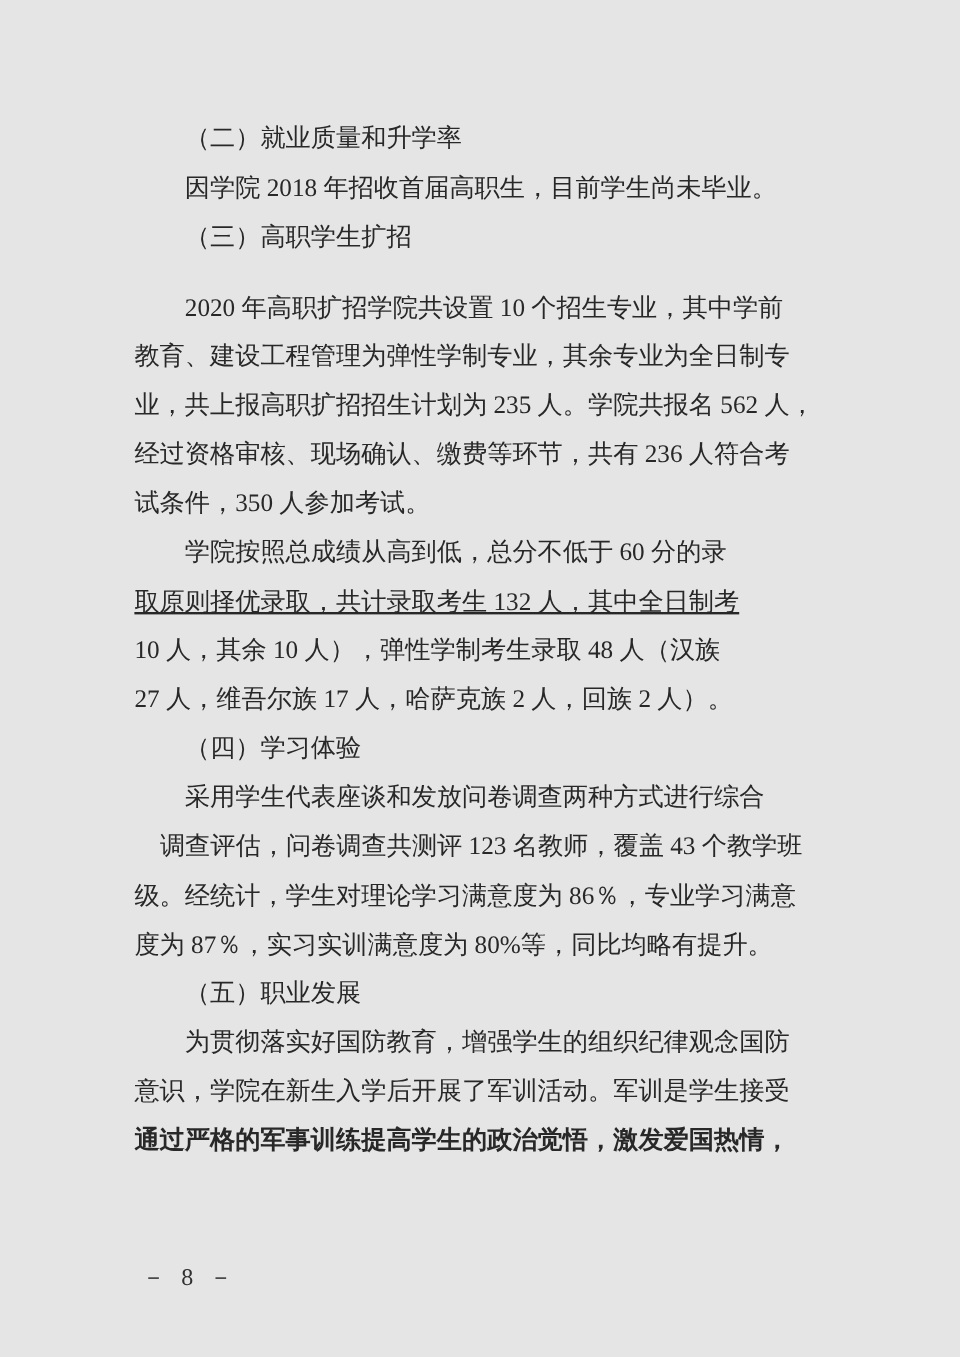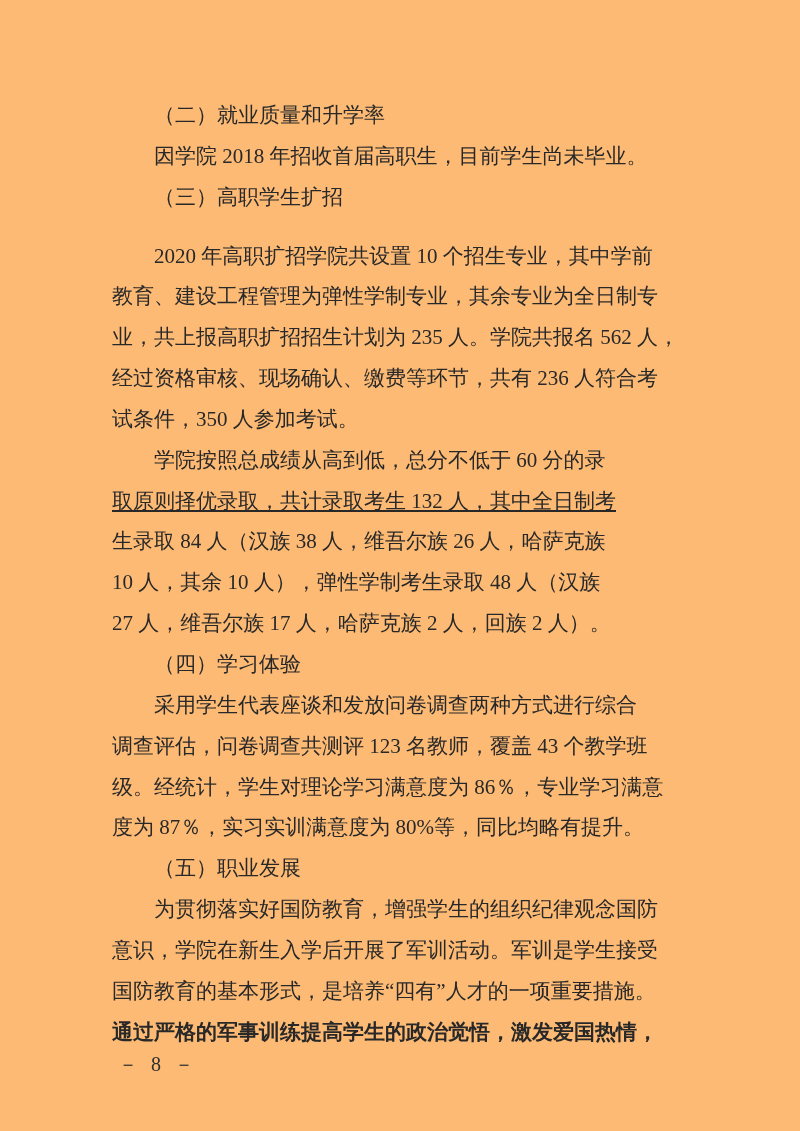--- a/index.html
+++ b/index.html
@@ -8,21 +8,21 @@
     width: 800px;
     height: 1131px;
     position: relative;
     overflow: hidden;
     font-family: "Liberation Serif", "DejaVu Serif", serif;
     color: #282828;
   }
   .page {
     position: absolute;
     inset: 0;
-    background: #fdba74;
+    background: #e5e5e5;
     padding-left: 20px;
   }
   .text-block {
     position: absolute;
     left: 112px;
     top: 95px;
     width: 578px;
   }
   .ln {
     font-size: 21px;
@@ -48,28 +48,26 @@
     <div class="ln ind">（二）就业质量和升学率</div>
     <div class="ln ind">因学院 2018 年招收首届高职生，目前学生尚未毕业。</div>
     <div class="ln ind">（三）高职学生扩招</div>
     <div class="ln ind fill" style="letter-spacing: 0px; margin-top: 18px;">2020 年高职扩招学院共设置 10 个招生专业，其中学前</div>
     <div class="ln fill" style="letter-spacing: 0px;">教育、建设工程管理为弹性学制专业，其余专业为全日制专</div>
     <div class="ln fill" style="letter-spacing: 0px;">业，共上报高职扩招招生计划为 235 人。学院共报名 562 人，</div>
     <div class="ln fill" style="letter-spacing: 0px;">经过资格审核、现场确认、缴费等环节，共有 236 人符合考</div>
     <div class="ln">试条件，350 人参加考试。</div>
     <div class="ln ind fill" style="letter-spacing: 0px;">学院按照总成绩从高到低，总分不低于 60 分的录</div>
     <div class="ln fill" style="letter-spacing: 0px; text-decoration: underline;">取原则择优录取，共计录取考生 132 人，其中全日制考</div>
-    <div class="ln fill" style="letter-spacing: 0px;">生录取 84 人（汉族 38 人，维吾尔族 26 人，哈萨克族</div>
     <div class="ln fill" style="letter-spacing: 0px;">10 人，其余 10 人），弹性学制考生录取 48 人（汉族</div>
     <div class="ln">27 人，维吾尔族 17 人，哈萨克族 2 人，回族 2 人）。</div>
     <div class="ln ind">（四）学习体验</div>
     <div class="ln ind fill" style="letter-spacing: 0px;">采用学生代表座谈和发放问卷调查两种方式进行综合</div>
-    <div class="ln fill" style="letter-spacing: 0px;">调查评估，问卷调查共测评 123 名教师，覆盖 43 个教学班</div>
+    <div class="ln fill" style="letter-spacing: 0px; text-align: center;">调查评估，问卷调查共测评 123 名教师，覆盖 43 个教学班</div>
     <div class="ln fill" style="letter-spacing: 0px;">级。经统计，学生对理论学习满意度为 86％，专业学习满意</div>
     <div class="ln">度为 87％，实习实训满意度为 80%等，同比均略有提升。</div>
     <div class="ln ind">（五）职业发展</div>
     <div class="ln ind fill" style="letter-spacing: 0px;">为贯彻落实好国防教育，增强学生的组织纪律观念国防</div>
     <div class="ln fill" style="letter-spacing: 0px;">意识，学院在新生入学后开展了军训活动。军训是学生接受</div>
-    <div class="ln fill" style="letter-spacing: 0px;">国防教育的基本形式，是培养“四有”人才的一项重要措施。</div>
     <div class="ln fill" style="letter-spacing: 0px; font-weight: bold;">通过严格的军事训练提高学生的政治觉悟，激发爱国热情，</div>
   </div>
   <div class="page-number">－ 8 －</div>
 </div>
 
 </body></html>

